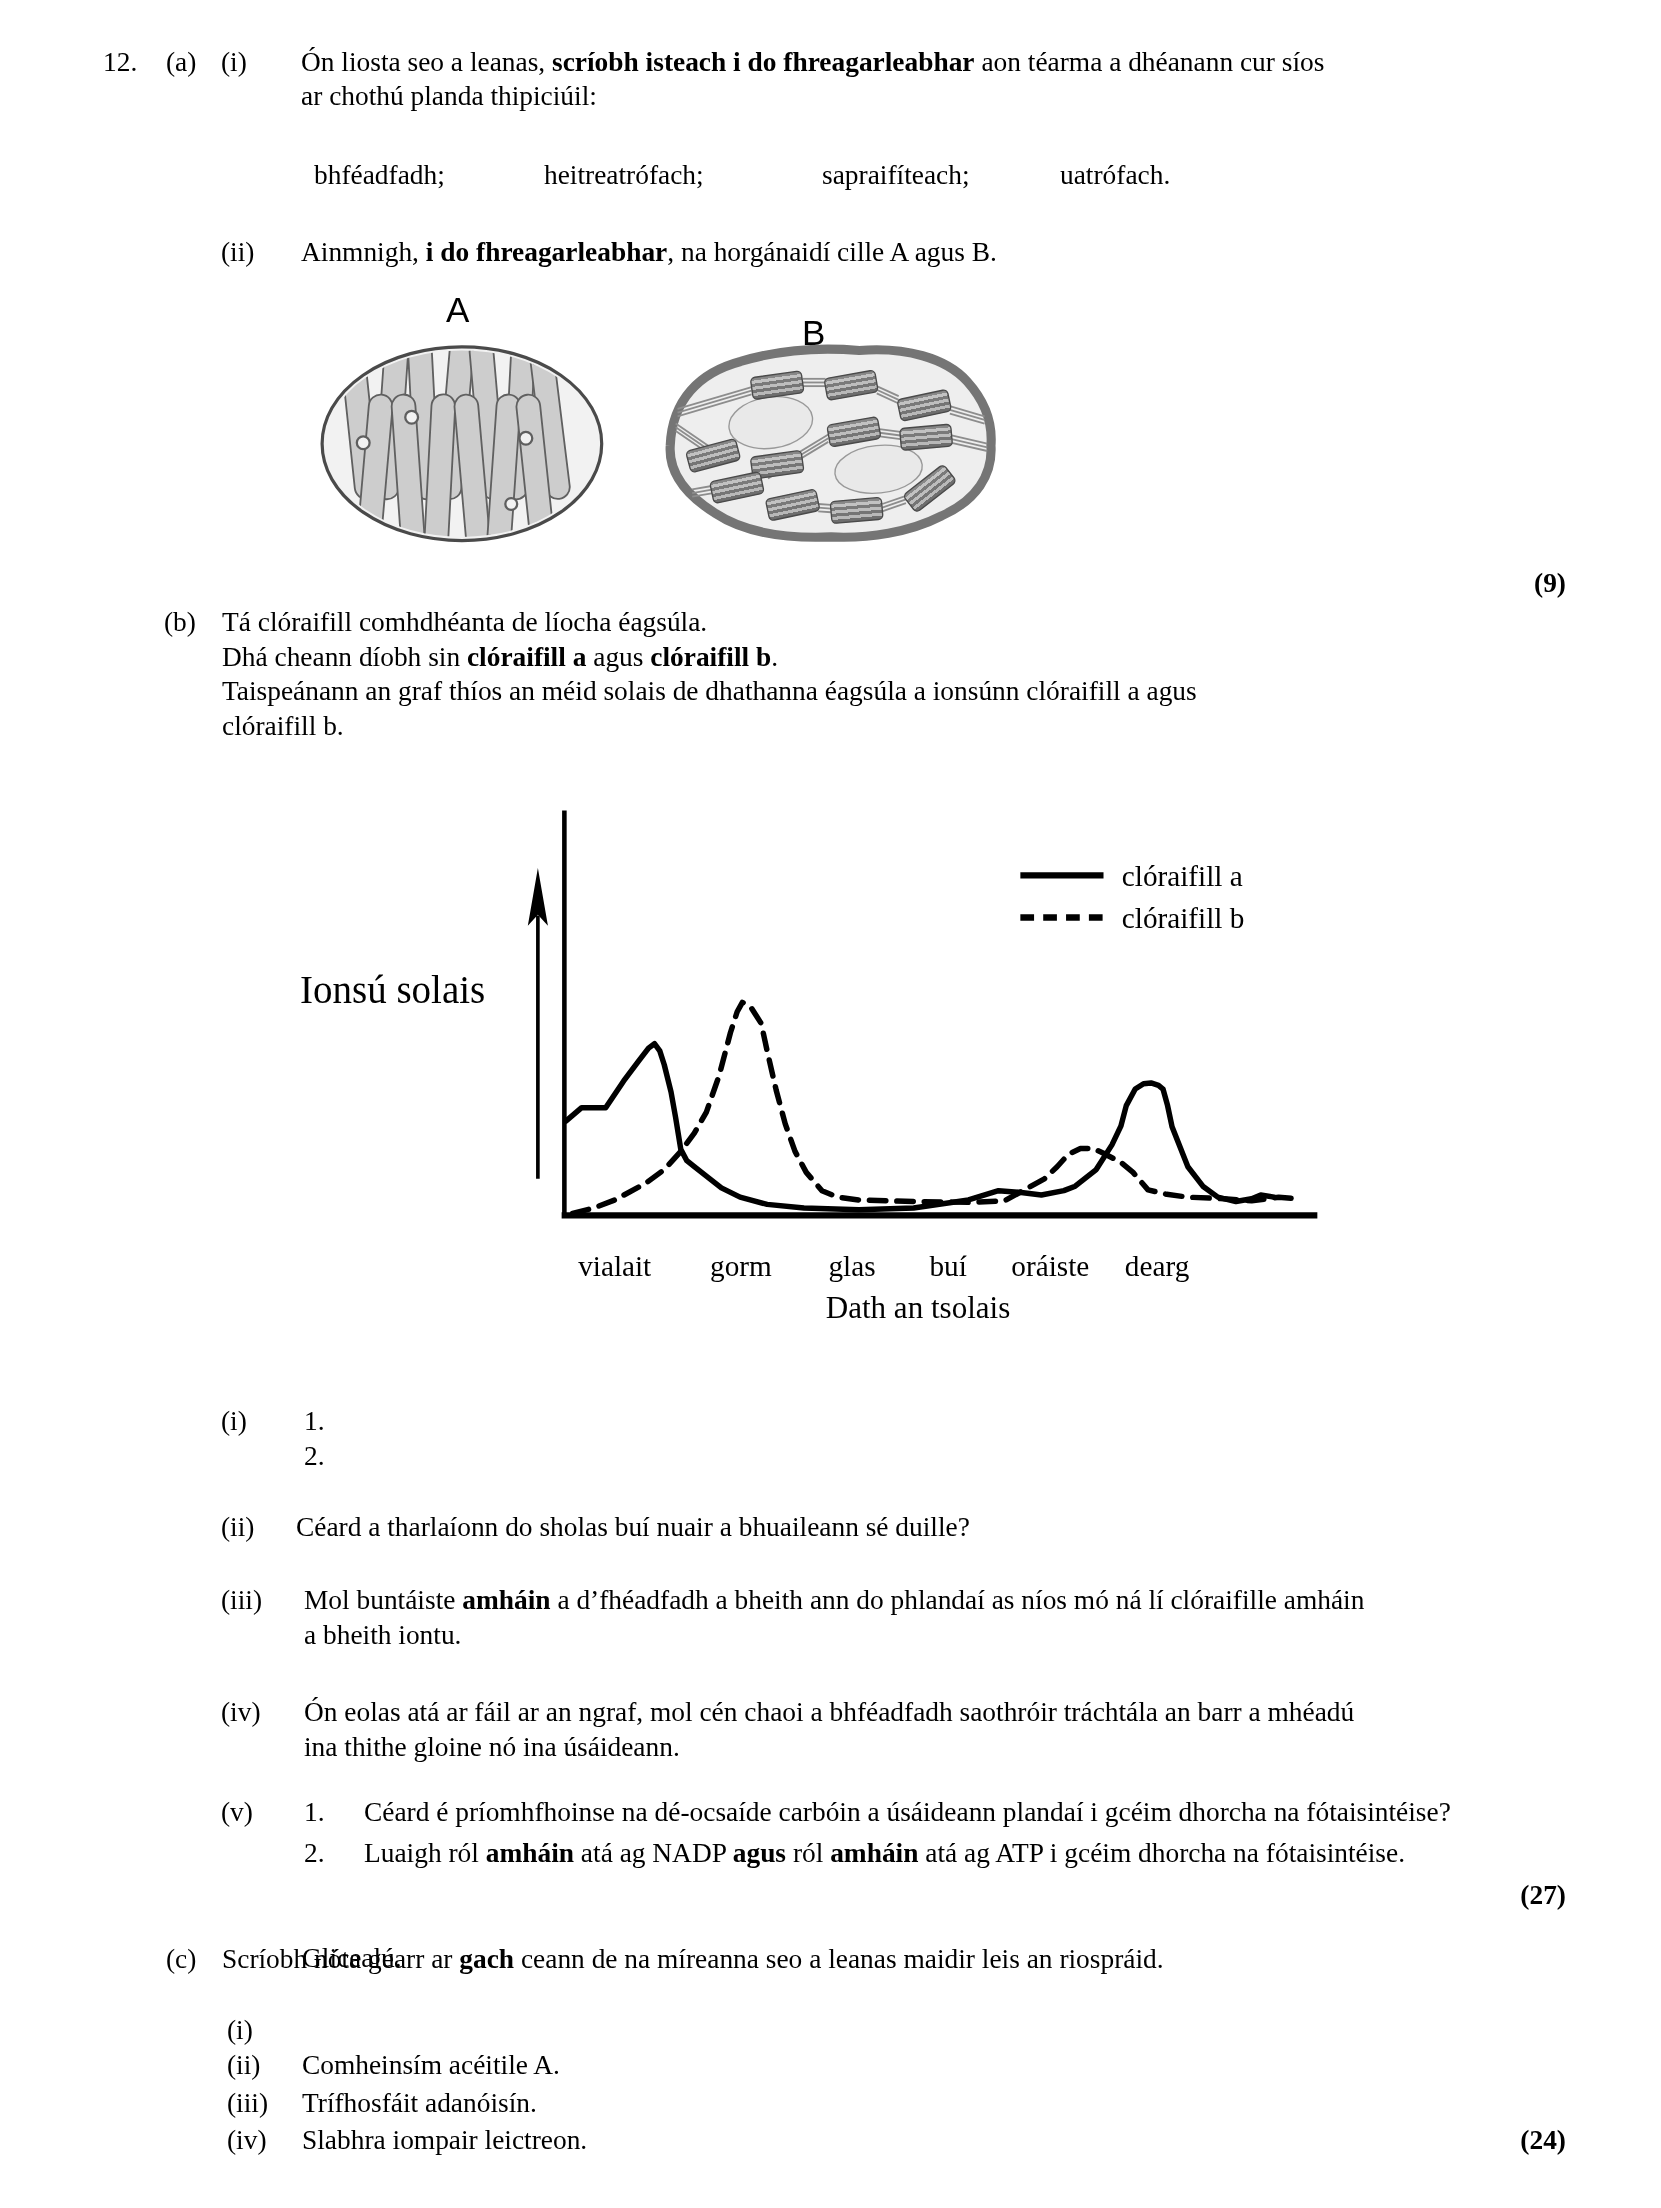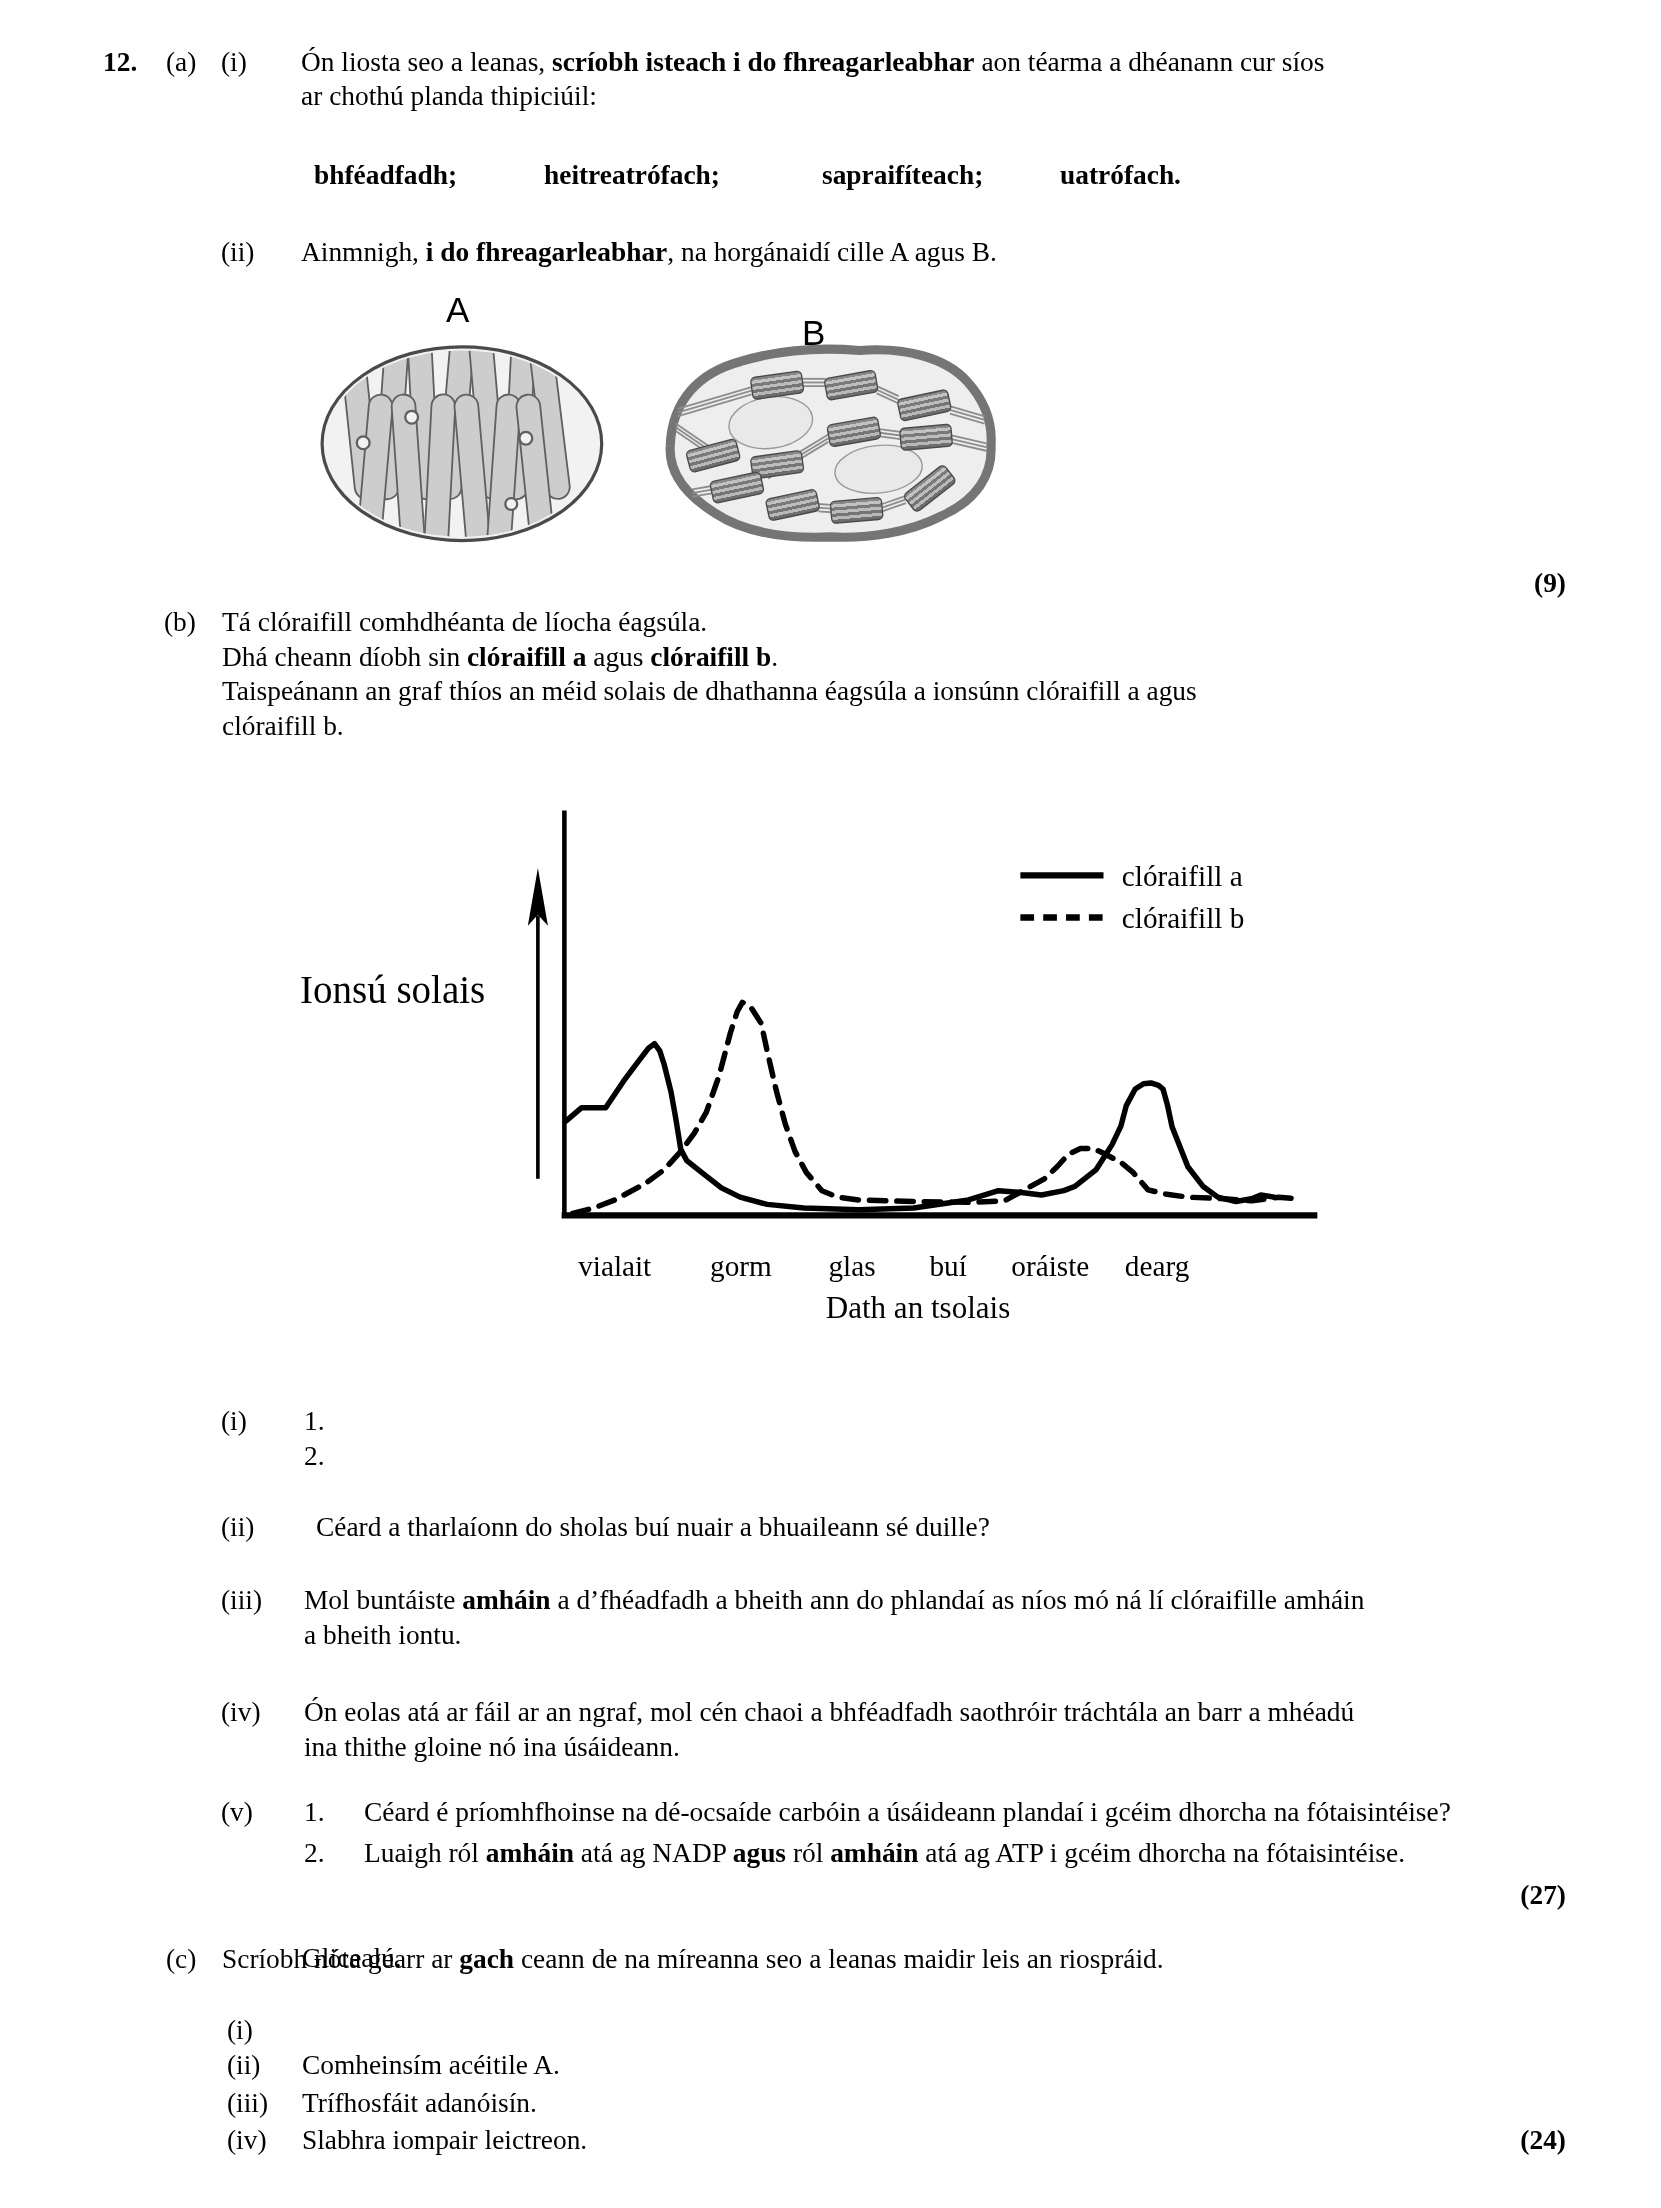--- a/index.html
+++ b/index.html
@@ -1,19 +1,19 @@
 <!DOCTYPE html>
 <html style="font-size:14.6px"><head>
 <meta charset="utf-8">
 <style>
   html,body{margin:0;padding:0;background:#fff;}
   .page{position:relative;width:1661px;height:2208px;background:#ffffff;overflow:hidden;
         font-family:"Liberation Serif",serif;font-size:27.4px;color:#000;}
   .t{position:absolute;white-space:nowrap;line-height:1.2;}
-  .bold{font-weight:bold;}
+  .bold{font-weight:normal;}
   .marks{font-weight:bold;text-align:right;}
   .sans{font-family:"Liberation Sans",sans-serif;}
   svg{position:absolute;}
   svg text{font-family:"Liberation Serif",serif;fill:#000;}
   .tick{font-size:32px;}
   .axis-label{font-size:34px;}
   .legend-label{font-size:32px;}
   .curve{fill:none;stroke:#000;stroke-width:6;stroke-linejoin:round;stroke-linecap:round;}
   .curve.dashed{stroke-dasharray:18 12;}
   .leg{stroke:#000;stroke-width:7;}
@@ -200,21 +200,21 @@
       <text x="1038.0" y="1396" text-anchor="middle" class="tick">buí</text>
       <text x="1149.8" y="1396" text-anchor="middle" class="tick">oráiste</text>
       <text x="1266.6" y="1396" text-anchor="middle" class="tick">dearg</text>
     </svg>
 
   <span class="t" style="left:221px;top:1405px">(i)</span>
   <span class="t" style="left:304px;top:1405px">1.</span>
   <span class="t" style="left:304px;top:1440px">2.</span>
 
   <span class="t" style="left:221px;top:1511px">(ii)</span>
-  <span class="t" style="left:316px;top:1511px">Céard a tharlaíonn do sholas buí nuair a bhuaileann sé duille?</span>
+  <span class="t" style="left:296px;top:1511px">Céard a tharlaíonn do sholas buí nuair a bhuaileann sé duille?</span>
 
   <span class="t" style="left:221px;top:1584px">(iii)</span>
   <span class="t" style="left:304px;top:1584px"><span>Mol buntáiste </span><b>amháin</b><span> a d’fhéadfadh a bheith ann do phlandaí as níos mó ná lí clóraifille amháin</span></span>
   <span class="t" style="left:304px;top:1619px">a bheith iontu.</span>
 
   <span class="t" style="left:221px;top:1696px">(iv)</span>
   <span class="t" style="left:304px;top:1696px">Ón eolas atá ar fáil ar an ngraf, mol cén chaoi a bhféadfadh saothróir tráchtála an barr a mhéadú</span>
   <span class="t" style="left:304px;top:1731px">ina thithe gloine nó ina úsáideann.</span>
 
   <span class="t" style="left:221px;top:1796px">(v)</span>

